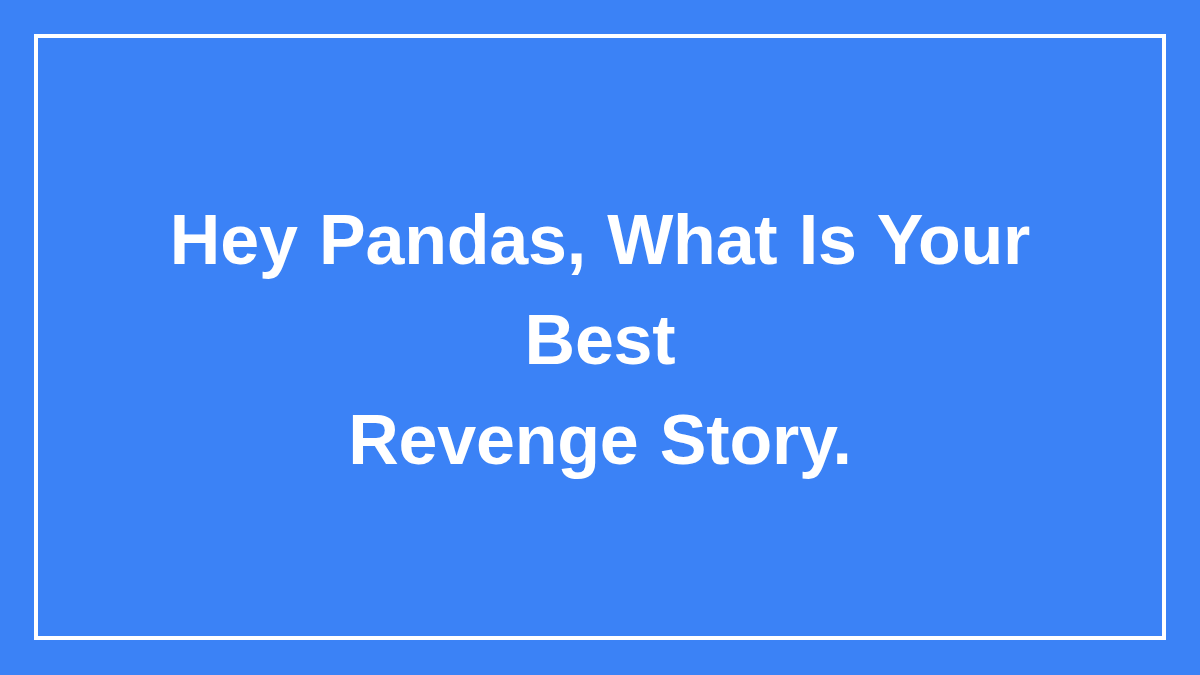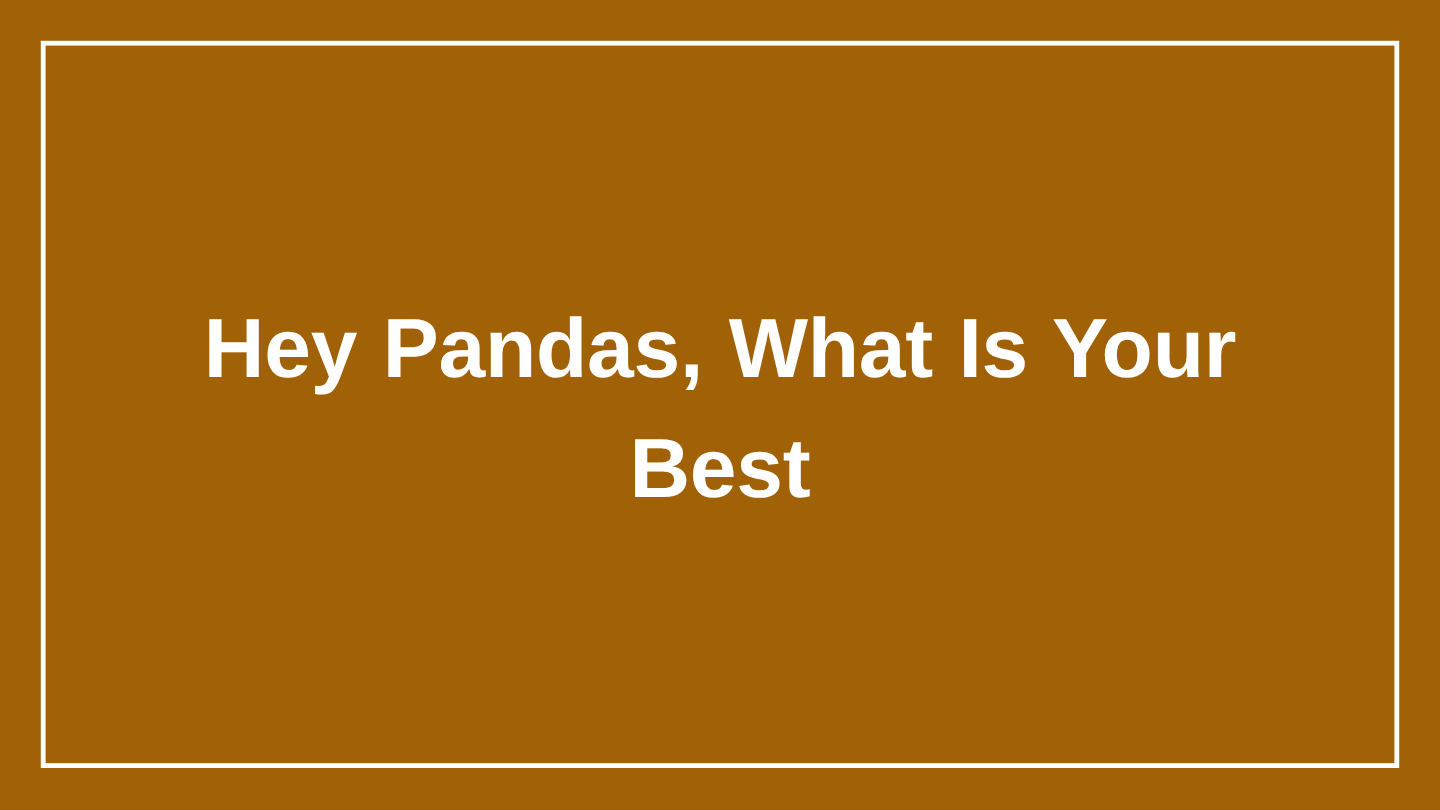--- a/index.html
+++ b/index.html
@@ -56,23 +56,24 @@
     
     transform: translateY(2px);
   }
   .hl-line {
     display: block;
   }
 </style>
 </head>
 <body>
 
-<div id="card" style="background: #a16207;">
+<div id="card" style="background: #3b82f6;">
 
   <div id="frame" style="border-color: rgb(255, 255, 255);"></div>
 
   <div id="headline-block">
     <h1 id="headline" style="color: rgb(255, 255, 255);">
       <span class="hl-line">Hey Pandas, What Is Your Best</span>
+      <span class="hl-line">Revenge Story.</span>
     </h1>
   </div>
 
 </div>
 
 </body></html>

